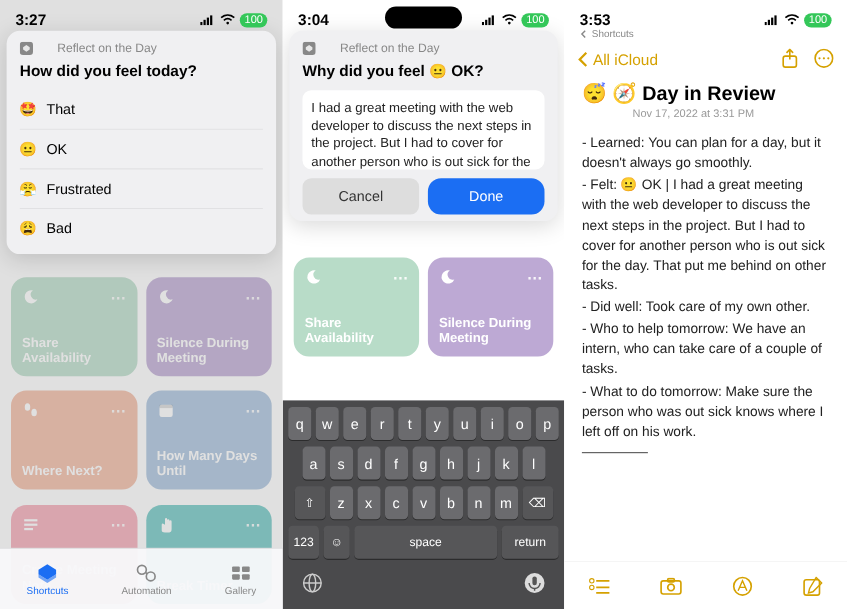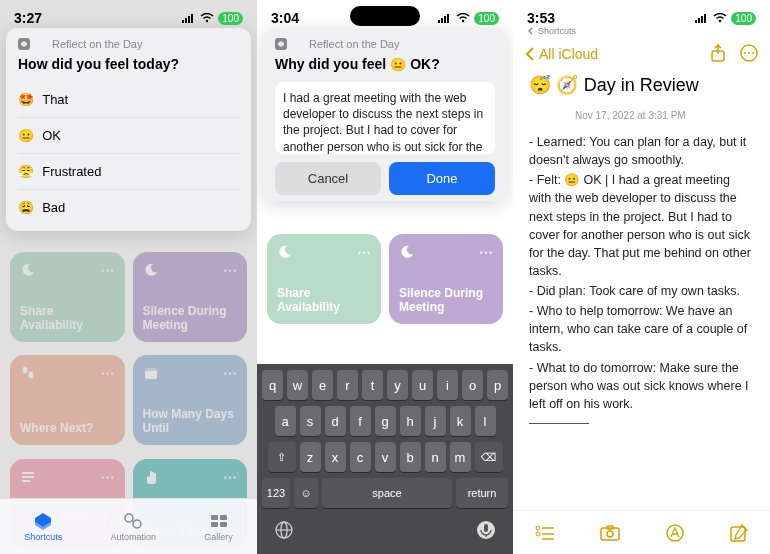--- a/index.html
+++ b/index.html
@@ -32,42 +32,42 @@
   .sheet { margin: 0 6px; background: #f0f0f2; border-radius: 12px; padding: 10px 12px 6px; box-shadow: 0 4px 20px rgba(0,0,0,.15); }
   .sheet-hdr { display: flex; align-items: center; gap: 22px; color: #888; font-size: 11px; margin-bottom: 6px; }
   .sheet-title { font-size: 14px; font-weight: 700; margin-bottom: 10px; }
   .opt { display: flex; align-items: center; gap: 8px; padding: 10px 0; font-size: 13px; border-top: 1px solid rgba(0,0,0,.06); }
   .opt:first-of-type { border-top: none; }
 
   .textarea-box { background: #fff; border-radius: 8px; padding: 8px; font-size: 12px; line-height: 1.35; color: #222; height: 72px; overflow: hidden; margin-bottom: 8px; }
   .btnrow { display: flex; gap: 8px; justify-content: space-between; }
   .btn { flex: 1; text-align: center; padding: 9px 0; border-radius: 8px; font-size: 13px; font-weight: 500; }
   .btn-cancel { background: #ddd; color: #333; }
-  .btn-done { background: #1b6ef3; color: #fff; }
+  .btn-done { background: #1b6ef3; color: #fff; border-radius: 12px; }
 
   .tabbar { position: absolute; bottom: 0; left: 0; right: 0; height: 56px; background: rgba(248,248,250,.95); border-top: 1px solid rgba(0,0,0,.08); display: flex; justify-content: space-around; align-items: center; font-size: 9px; color: #888; }
   .tabbar .tab { display: flex; flex-direction: column; align-items: center; gap: 2px; }
   .tabbar .tab.active { color: #1b6ef3; }
 
   
   .kbd { position: absolute; bottom: 0; left: 0; right: 0; background: #4a4a4c; padding: 6px 3px; }
   .krow { display: flex; justify-content: center; gap: 4px; margin-bottom: 6px; }
   .key { background: #6b6b6e; color: #fff; border-radius: 4px; width: 21px; height: 30px; display: flex; align-items: center; justify-content: center; font-size: 13px; box-shadow: 0 1px 0 rgba(0,0,0,.4); }
   .key.fn { background: #565658; font-size: 11px; }
   .key.wide { width: 28px; }
   .key.space { flex: 1; }
   .krow.bottom { gap: 4px; padding: 0 2px; }
   .kbd-bar { display: flex; justify-content: space-between; padding: 6px 14px 8px; color: #ccc; }
 
   
   .notes-top { display: flex; justify-content: space-between; align-items: flex-end; padding: 4px 12px 8px; }
   .notes-back { color: #d5a100; font-size: 14px; display: flex; align-items: center; gap: 4px; }
   .notes-actions { display: flex; gap: 14px; color: #d5a100; }
   .note-body { padding: 4px 16px 0; }
-  .note-title { font-size: 18px; font-weight: 400; margin-bottom: 14px; }
+  .note-title { font-size: 18px; font-weight: 700; margin-bottom: 2px; }
   .note-date { font-size: 10px; color: #999; margin-bottom: 12px; padding-left: 46px; }
   .note-text { font-size: 12.5px; line-height: 1.45; color: #222; }
   .note-text p { margin-bottom: 2px; }
   .hr { border: none; border-top: 1px solid #555; width: 60px; margin-top: 10px; }
   .notes-toolbar { position: absolute; bottom: 0; left: 0; right: 0; height: 44px; display: flex; justify-content: space-around; align-items: center; color: #d5a100; font-size: 18px; border-top: 1px solid rgba(0,0,0,.04); }
 
   .shortcut-badge { color: #888; font-size: 9px; display: flex; align-items: center; gap: 3px; }
   .mini-emoji { font-size: 13px; }
   svg { display: block; }
 </style>
@@ -449,21 +449,21 @@
         </span>
     </div>
   </div>
 
   <div class="note-body">
     <div class="note-title"><span>😴 🧭 </span><span>Day in Review</span></div>
     <div class="note-date">Nov 17, 2022 at 3:31 PM</div>
     <div class="note-text" id="note-lines">
         <p>- Learned: You can plan for a day, but it doesn't always go smoothly.</p>
         <p>- Felt: 😐 OK | I had a great meeting with the web developer to discuss the next steps in the project. But I had to cover for another person who is out sick for the day. That put me behind on other tasks.</p>
-        <p>- Did plan: Took care of my own tasks.</p>
+        <p>- Did well: Took care of my own other.</p>
         <p>- Who to help tomorrow: We have an intern, who can take care of a couple of tasks.</p>
         <p>- What to do tomorrow: Make sure the person who was out sick knows where I left off on his work.</p>
       </div>
     <hr class="hr">
   </div>
 
   <div class="notes-toolbar">
     <span>
         <svg width="20" height="16" viewBox="0 0 20 16">
           <circle cx="3" cy="3" r="2" stroke="#d5a100" fill="none"></circle>

